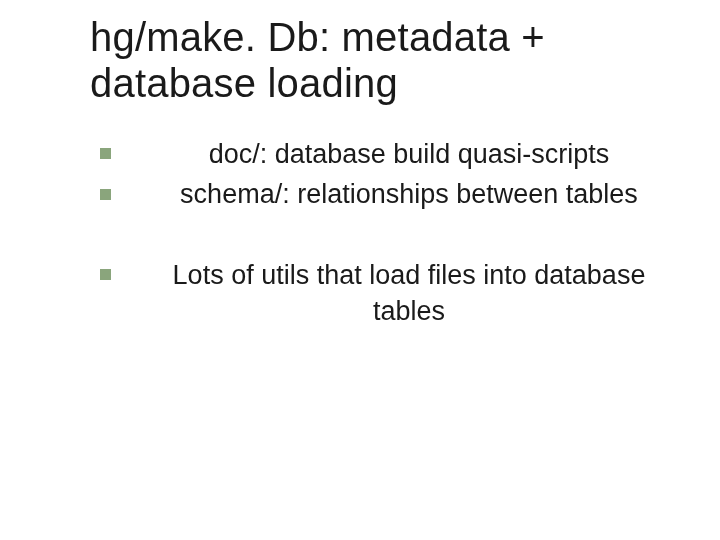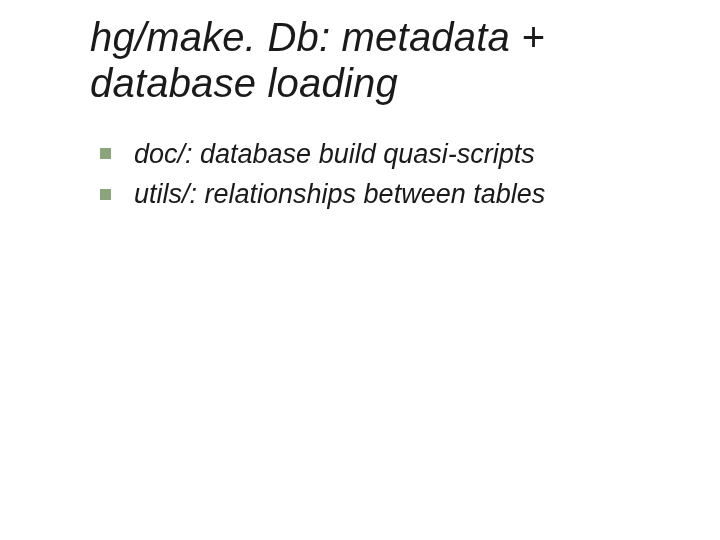--- a/index.html
+++ b/index.html
@@ -9,33 +9,33 @@
     height: 540px;
     background: #ffffff;
     font-family: Verdana, Geneva, sans-serif;
     color: #1a1a1a;
   }
   .slide {
     box-sizing: border-box;
     width: 720px;
     height: 381px;
     padding: 10px 36px 40px 60px;
-    font-style: italic;
   }
   .title {
     font-size: 40px;
     line-height: 1.15;
     font-weight: 400;
     margin: 4px 0 30px 30px;
     letter-spacing: 0.2px;
   }
   ul.bullets {
     list-style: none;
     padding: 0;
     margin: 0 0 0 30px;
+    text-align: center;
   }
   ul.bullets li {
     position: relative;
     padding-left: 44px;
     font-size: 27px;
     line-height: 1.35;
     margin: 4px 0;
   }
   ul.bullets li .sq {
     position: absolute;
@@ -55,19 +55,25 @@
 <div class="slide">
   <h1 class="title">hg/make. Db: metadata + database loading</h1>
 
   <ul class="bullets">
     <li>
       <span class="sq" style="background: rgb(138, 165, 124);"></span>
       <span>doc/: database build quasi-scripts</span>
     </li>
     <li>
       <span class="sq" style="background: rgb(138, 165, 124);"></span>
-      <span>utils/: relationships between tables</span>
+      <span>schema/: relationships between tables</span>
     </li>
   </ul>
 
   <div class="gap"></div>
 
+  <ul class="bullets">
+    <li>
+      <span class="sq" style="background: rgb(138, 165, 124);"></span>
+      <span>Lots of utils that load files into database tables</span>
+    </li>
+  </ul>
 </div>
 
 </body></html>

